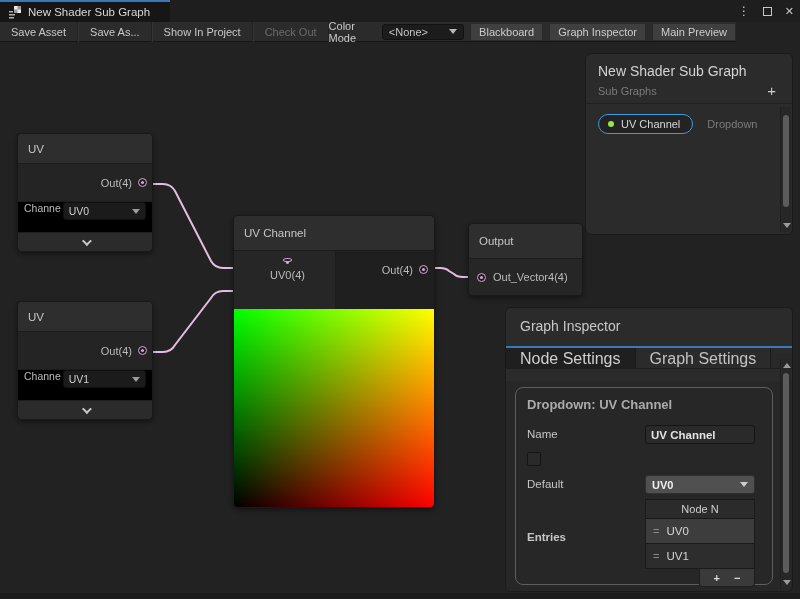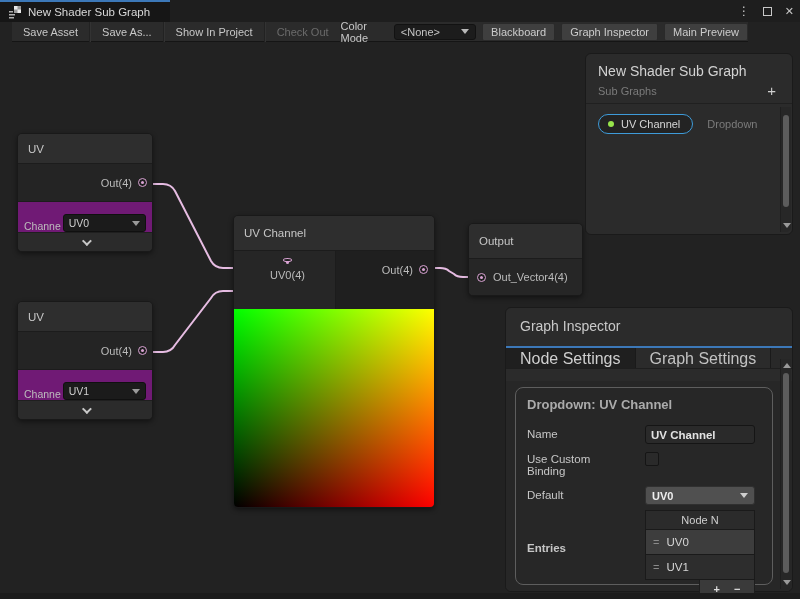--- a/index.html
+++ b/index.html
@@ -13,21 +13,21 @@
   .doc-tab { position:absolute; left:0; top:0; width:170px; height:22px; background:#161616;
              border-top:2px solid #3C78B8; display:flex; align-items:center; gap:6px; padding:0 8px; }
   .doc-tab .label { color:#D8D8D8; font-size:11.5px; white-space:nowrap; }
   .win-controls { position:absolute; right:6px; top:0; height:22px; display:flex; align-items:center; gap:13px; }
   .kebab { color:#C8C8C8; font-size:12px; cursor:default; }
   .maxbox { width:9px; height:9px; border:1.5px solid #C8C8C8; display:inline-block; }
   .closex { color:#C8C8C8; font-size:11px; }
 
   
   .toolbar { position:absolute; left:0; top:22px; width:736px; height:20px; background:#2B2B2B;
-             border-bottom:1px solid #151515; display:flex; align-items:center;margin-left:12px; }
+             border-bottom:1px solid #151515; display:flex; align-items:center; }
   .tbtn { padding:0 11px; height:20px; line-height:20px; color:#C8C8C8; border-right:1px solid #222;
           border-left:1px solid #333; white-space:nowrap; }
   .tbtn:first-child { border-left:none; }
   .tbtn.disabled { color:#6B6B6B; }
   .tb-right { margin-left:auto; display:flex; align-items:center; gap:6px; padding-right:3px; }
   .tb-label { color:#C8C8C8; margin-right:2px; }
   .tb-select { width:100px; height:16px; background:#1C1C1C; border:1px solid #121212; border-radius:3px;
                display:flex; align-items:center; padding:0 6px; color:#C4C4C4; }
   .tb-select .arrow { margin-left:auto; }
   .raised { background:#3F3F3F; border:1px solid #2A2A2A; border-radius:2px; padding:1px 8px; color:#CCCCCC;
@@ -43,21 +43,21 @@
   .node { position:absolute; background:#2B2B2B; border:1px solid #191919; border-radius:5px;
           overflow:hidden; box-shadow:0 2px 5px rgba(0,0,0,.45); }
   .node-title { background:#2E2E2E; color:#C6C6C6; font-size:11.5px; padding:0 10px;
                 border-bottom:1px solid #1C1C1C; display:flex; align-items:center; }
   .port { width:9px; height:9px; min-width:9px; border:1px solid #D9A3D3; border-radius:50%;
           background:#1E1E1E; position:relative; }
   .port::after { content:""; position:absolute; left:2px; top:2px; width:3px; height:3px;
                  border-radius:50%; background:#D9A3D3; }
   .out-row { height:38px; background:#242424; display:flex; align-items:center; justify-content:flex-end;
              gap:6px; padding-right:5px; border-bottom:1px solid #1C1C1C; color:#BBBBBB; }
-  .ctrl-row { height:30px; display:flex; align-items:flex-end; padding:0 6px; background:#701a75;
+  .ctrl-row { height:30px; display:flex; align-items:flex-start; padding:0 6px; background:#000000;
               color:#BDBDBD; font-size:10.5px; }
   .mini-select { flex:1; height:18px; margin-left:2px; background:#1B1B1B; border:1px solid #101010;
                  border-radius:3px; display:flex; align-items:center; padding:0 5px; color:#CFCFCF; }
   .mini-select .tri-down { margin-left:auto; border-top-color:#9A9A9A; }
   .collapse-row { height:19px; background:#2B2B2B; border-top:1px solid #1F1F1F;
                   display:flex; align-items:center; justify-content:center; }
   .chev { width:7px; height:7px; border-right:2px solid #C8C8C8; border-bottom:2px solid #C8C8C8;
           transform:rotate(45deg) translateY(-2px); }
   .ports-area { display:flex; height:58px; }
   .in-col { width:102px; background:#262626; border-right:1px solid #1C1C1C; padding-top:7px; }
@@ -275,23 +275,20 @@
     <div class="insp-content">
       <div class="insp-box">
         <div class="sec-title">Dropdown: UV Channel</div>
 
         <div class="frow">
           <div class="flabel">Name</div>
           <input class="txtfield" value="UV Channel" style="">
         </div>
 
         <div class="frow">
-          <div class="flabel narrow">
-            <span>Use Custom Binding</span>
-          </div>
           <div class="checkbox"></div>
         </div>
 
         <div class="frow" style="padding-top:6px;">
           <div class="flabel">Default</div>
           <div class="big-select">
             <span>UV0</span>
             <span class="tri-down"></span>
           </div>
         </div>

